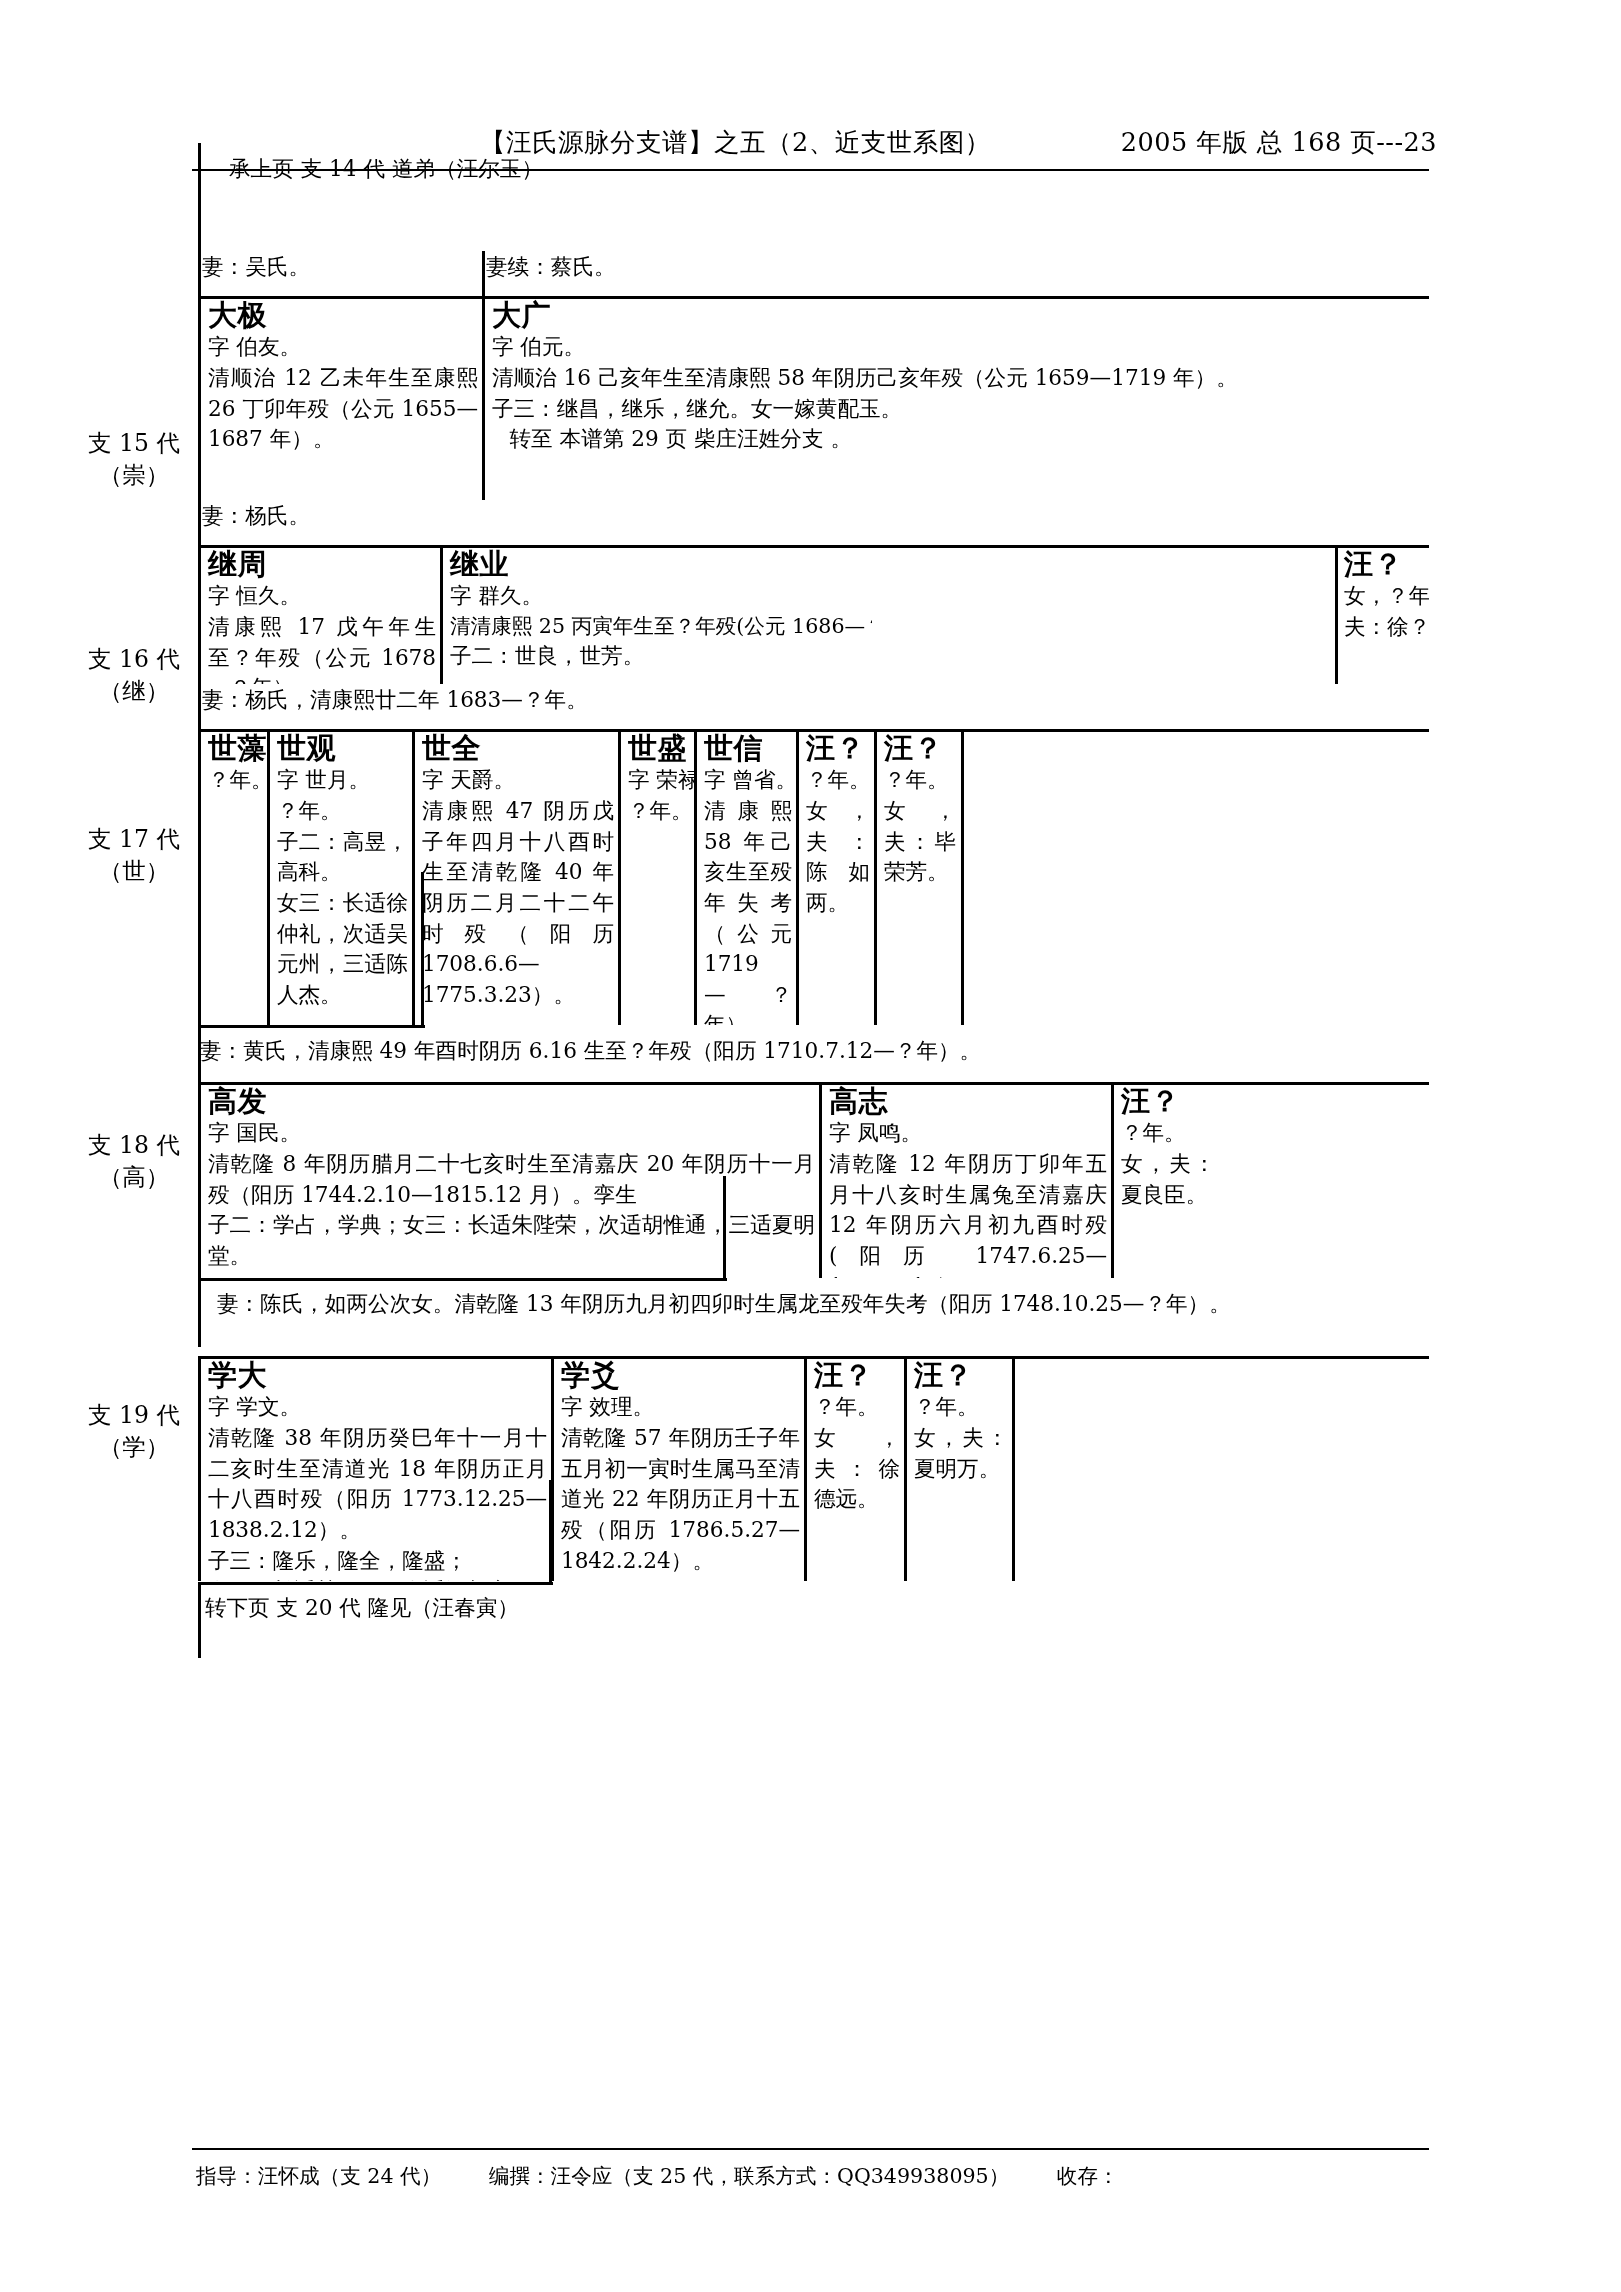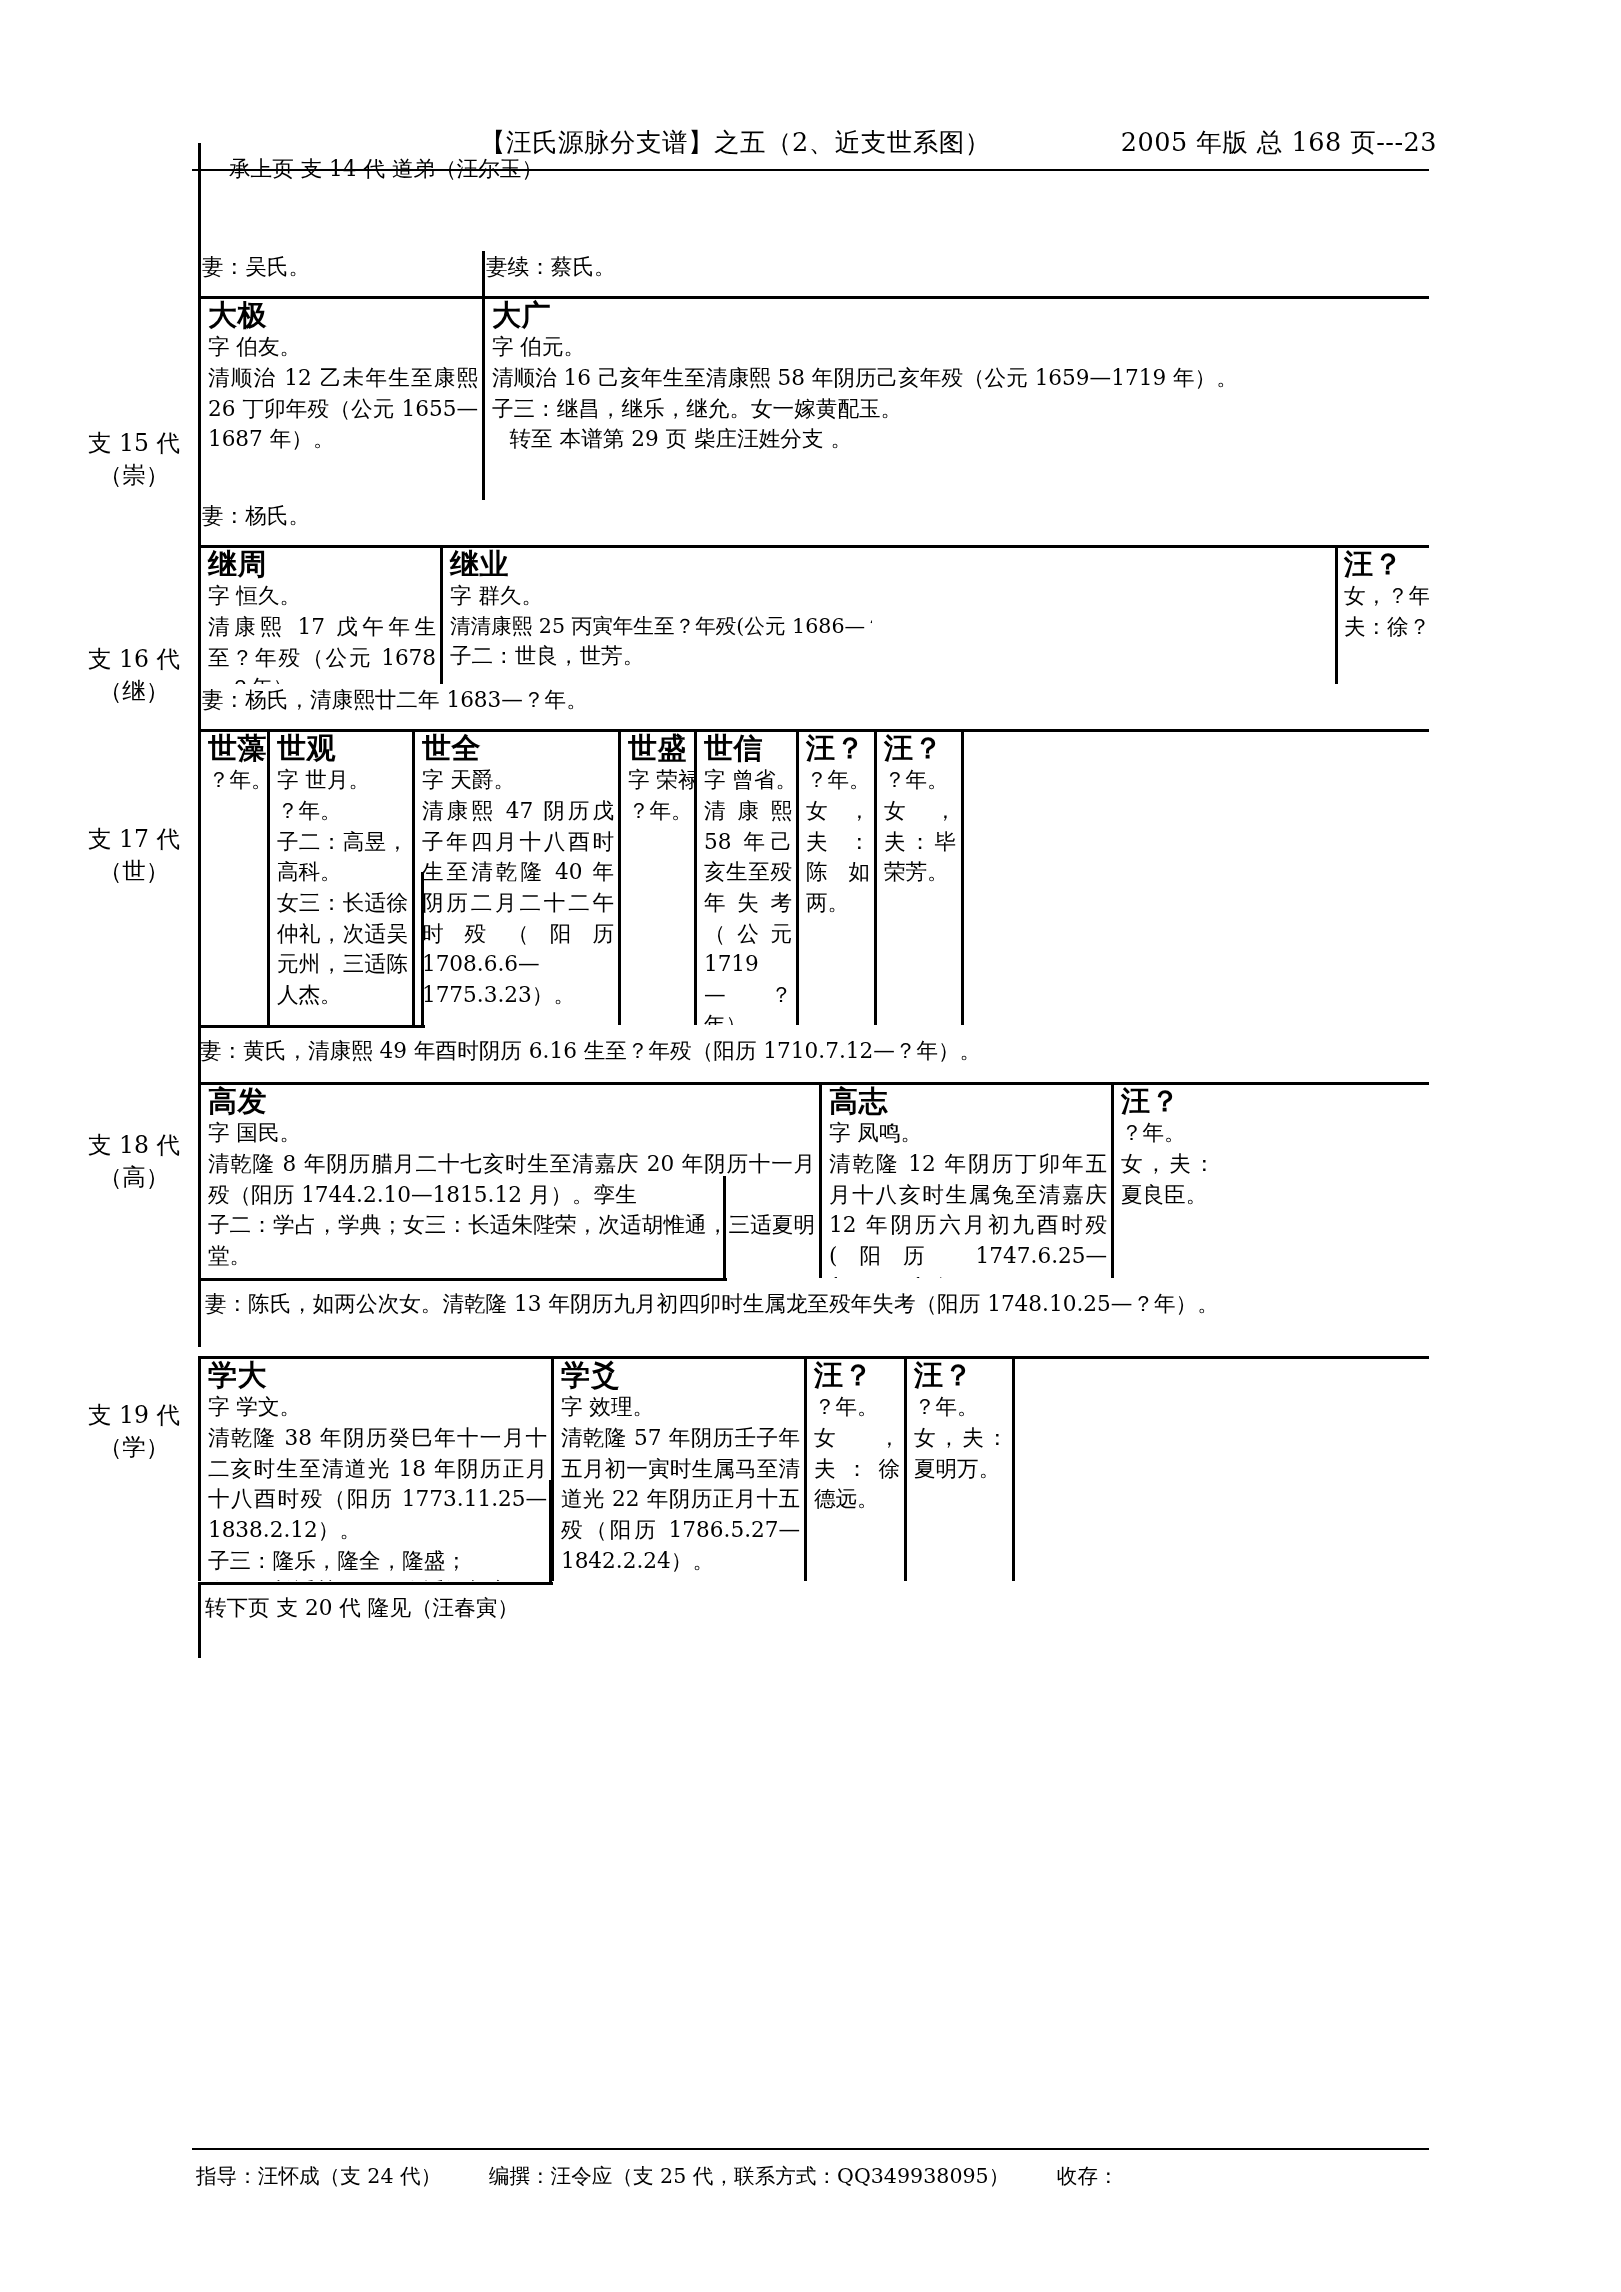--- a/index.html
+++ b/index.html
@@ -303,27 +303,27 @@
 
     <div class="gen-label" style="top:1213px;">
       <span>支 19 代</span>
       <span class="gen-sub">（学）</span>
     </div>
 
     <div class="vrule" style="left:0px; top:1092px; height:69px;"></div>
     <div class="hrule" style="left:0px; top:1092px; width:529px;"></div>
     <div class="vrule" style="left:525px; top:990px; height:104px;"></div>
 
-    <div class="spouse" style="left:0px; top:1102px; width:1231px; height:73px; border-left:none; padding-left:6.9px;">妻：陈氏，如两公次女。清乾隆 13 年阴历九月初四卯时生属龙至殁年失考（阳历 1748.10.25—？年）。</div>
+    <div class="spouse" style="left:12px; top:1102px; width:1231px; height:73px; border-left:none; padding-left:6.9px;">妻：陈氏，如两公次女。清乾隆 13 年阴历九月初四卯时生属龙至殁年失考（阳历 1748.10.25—？年）。</div>
     <div class="band-top" style="left:0px; top:1170px; width:1231px;"></div>
 
     <div class="cell" style="left:0px; top:1172px; width:353px; height:223px;">
       <div class="name">学大</div>
       <div class="line nowrap">字 学文。</div>
-      <div class="line">清乾隆 38 年阴历癸巳年十一月十二亥时生至清道光 18 年阴历正月十八酉时殁（阳历 1773.11.25—1838.2.12）。</div>
+      <div class="line">清乾隆 38 年阴历癸巳年十一月十二亥时生至清道光 18 年阴历正月十八酉时殁（阳历 1773.12.25—1838.2.12）。</div>
       <div class="line nowrap">子三：隆乐，隆全，隆盛；</div>
       <div class="line nowrap">女二：长适韩月正，次适江朝宾。</div>
     </div>
 
     <div class="cell" style="left:353px; top:1172px; width:253px; height:223px;">
       <div class="name">学爻</div>
       <div class="line nowrap">字 效理。</div>
       <div class="line">清乾隆 57 年阴历壬子年五月初一寅时生属马至清道光 22 年阴历正月十五殁（阳历 1786.5.27—1842.2.24）。</div>
     </div>
 

